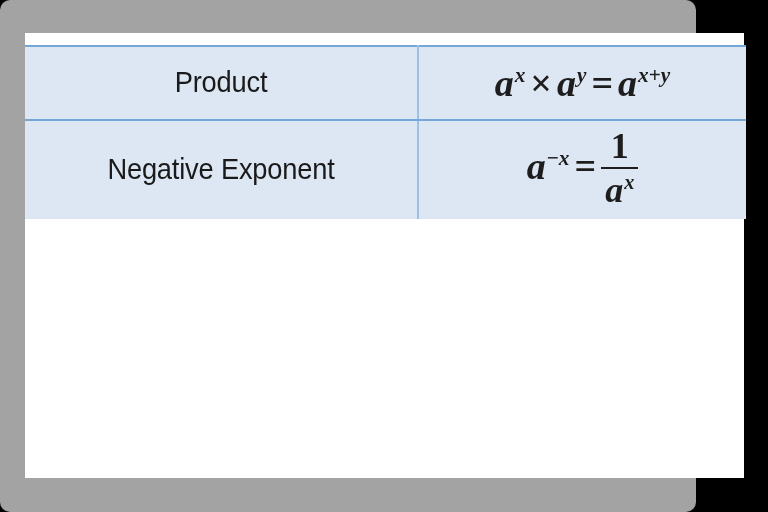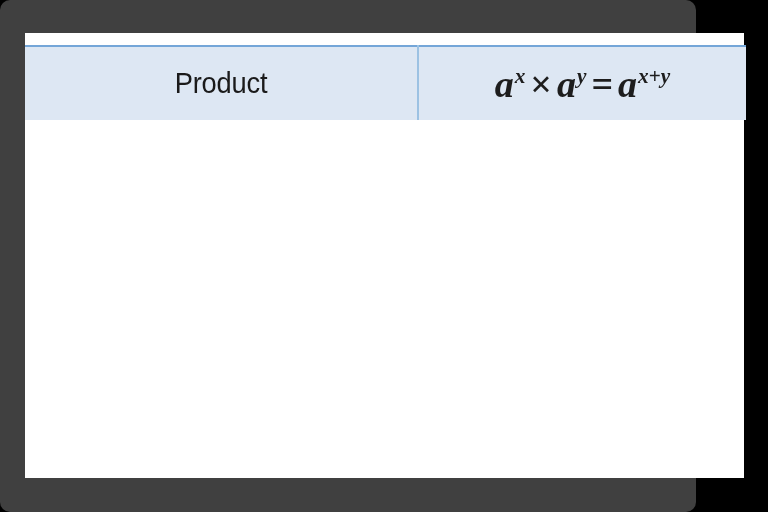--- a/index.html
+++ b/index.html
@@ -11,21 +11,21 @@
     overflow: hidden;
   }
   body {
     font-family: "Liberation Sans", sans-serif;
   }
 
   #stage {
     position: relative;
     width: 696px;
     height: 512px;
-    background: #404040;
+    background: #a3a3a3;
     border-radius: 10px;
   }
 
   
   #table-wrap {
     position: absolute;
     left: 25px;
     top: 33px;
     width: 719px;
     height: 445px;
@@ -182,18 +182,28 @@
           <td class="formula-cell">
             <span class="math" aria-label="a to the x times a to the y equals a to the x plus y">
               <span>a<sup class="exp">x</sup></span><span class="op">×</span><span>a<sup class="exp">y</sup></span><span class="op">=</span><span>a<sup class="exp">x<span class="num">+</span>y</sup></span>
             </span>
           </td>
         </tr>
 
 
 
 
+        <tr class="shaded tall">
+          <td class="name-cell">
+            <span class="rule-name">Negative Exponent</span>
+          </td>
+          <td class="formula-cell">
+            <span class="math" aria-label="a to the minus x equals one over a to the x">
+              <span>a<sup class="exp"><span class="num">−</span>x</sup></span><span class="op">=</span><span class="frac"><span class="top">1</span><span class="bar"></span><span class="bot">a<sup class="exp">x</sup></span></span>
+            </span>
+          </td>
+        </tr>
 
       </tbody>
     </table>
 
   </div>
 </div>
 
 </body></html>

